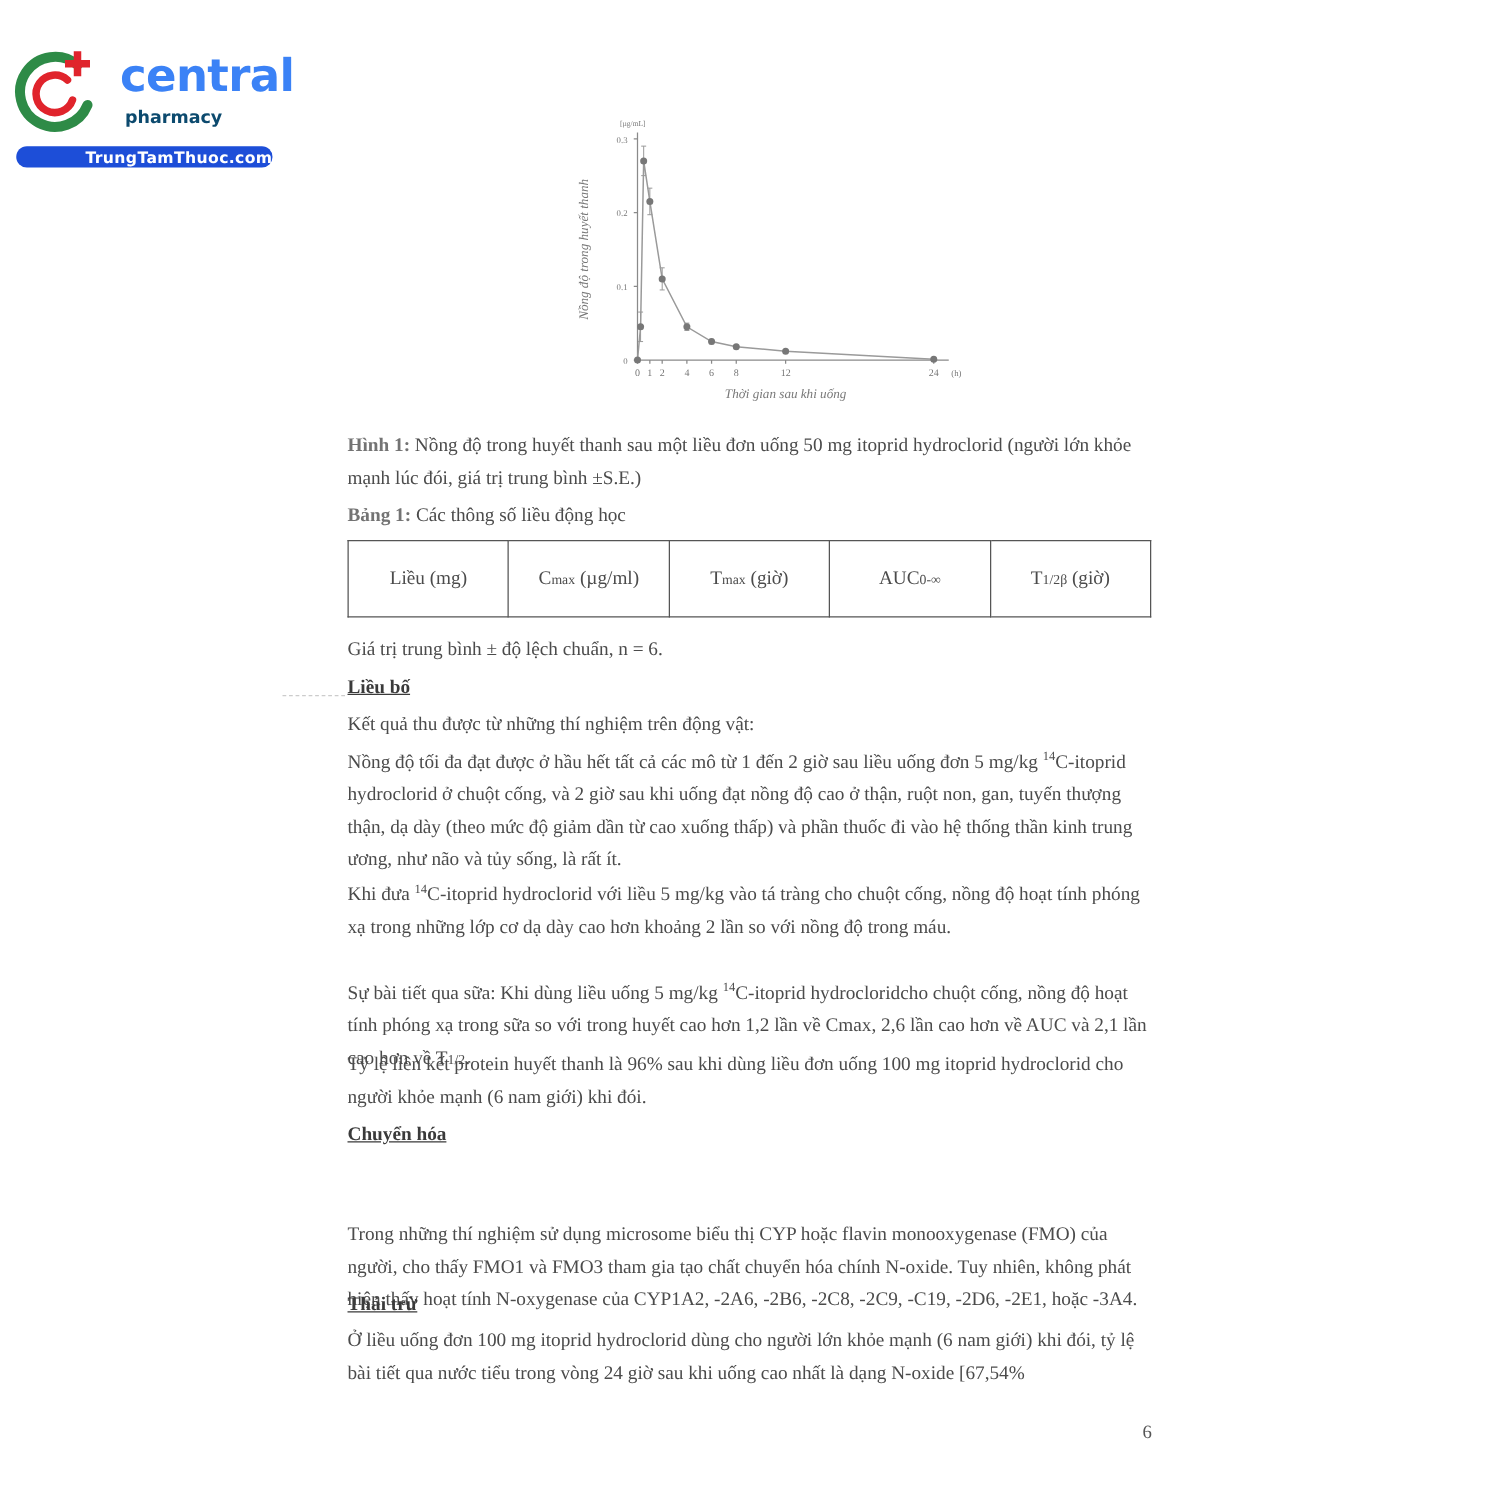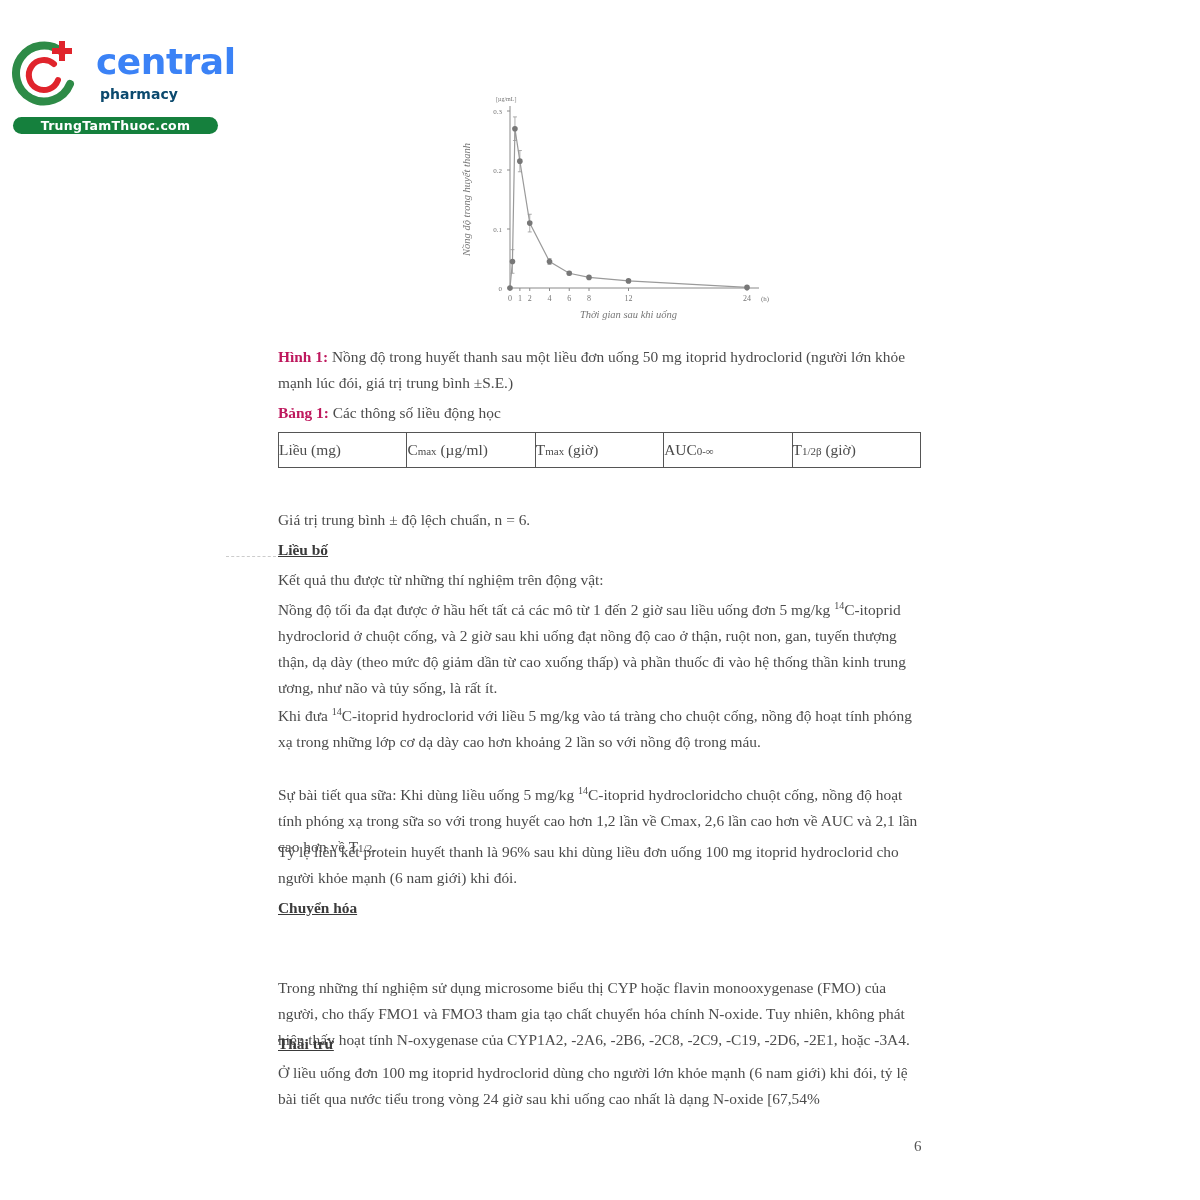--- a/index.html
+++ b/index.html
@@ -4,33 +4,33 @@
 <style>
   html, body { margin:0; padding:0; }
   body {
     width:1200px; height:1200px; background:#ffffff; position:relative; overflow:hidden;
     font-family:"Liberation Serif", serif; color:#4a4a4a;
   }
   .logo { position:absolute; left:10px; top:38px; width:205px; height:100px; }
   .logo-mark { position:absolute; left:0; top:0; width:70px; height:70px; }
   .logo-word { position:absolute; left:86px; top:6px; font-family:"DejaVu Sans", sans-serif; font-weight:bold; font-size:36px; color:#3b82f6; letter-spacing:-0.5px; line-height:36px; }
   .logo-sub { position:absolute; left:90px; top:48px; font-family:"DejaVu Sans", sans-serif; font-weight:bold; font-size:14px; color:#0c4a6e; }
-  .logo-url { position:absolute; left:3px; top:79px; width:205px; height:17px; background:#15803d; border-radius:9px; color:#fff; font-family:"DejaVu Sans", sans-serif; font-weight:bold; font-size:12.5px; text-align:center; line-height:17px; letter-spacing:0.3px; }
+  .logo-url { position:absolute; left:3px; top:79px; width:205px; height:17px; background:#1d4ed8; border-radius:9px; color:#fff; font-family:"DejaVu Sans", sans-serif; font-weight:bold; font-size:12.5px; text-align:right; line-height:17px; letter-spacing:0.3px; }
 
   .chart { position:absolute; left:450px; top:85px; width:330px; height:240px; }
   .chart svg text { font-family:"Liberation Serif", serif; fill:#777; }
 
   .text { position:absolute; left:278px; width:645px; font-size:15.4px; line-height:26px; color:#4b4b4b; }
-  .text b { color:#be185d; }
+  .text b { color:#737373; }
   .heading { font-weight:bold; text-decoration:underline; color:#3a3a3a; }
   sup { font-size:10px; vertical-align:6px; line-height:0; }
   .sub { font-size:11px; }
 
   table.pk { position:absolute; left:278px; top:432px; width:643px; border-collapse:collapse; font-size:15.4px; color:#4b4b4b; }
-  table.pk td, table.pk th { border:1px solid #555; text-align:left; font-weight:normal; height:34px; padding:0; }
+  table.pk td, table.pk th { border:1px solid #555; text-align:center; font-weight:normal; height:34px; padding:13px; }
   .pagenum { position:absolute; left:914px; top:1138px; font-size:15px; color:#555; }
   .dash { position:absolute; top:556px; height:1px; border-top:1px dashed #ccc; }
 </style>
 </head>
 <body>
 
 <div class="logo">
   <svg class="logo-mark" viewBox="0 0 70 70">
     <path d="M52 14 A28 28 0 1 0 60 46" fill="none" stroke="#2e8b47" stroke-width="8" stroke-linecap="round"></path>
     <path d="M44 26 A15 15 0 1 0 48 42" fill="none" stroke="#e0242c" stroke-width="6" stroke-linecap="round"></path>

